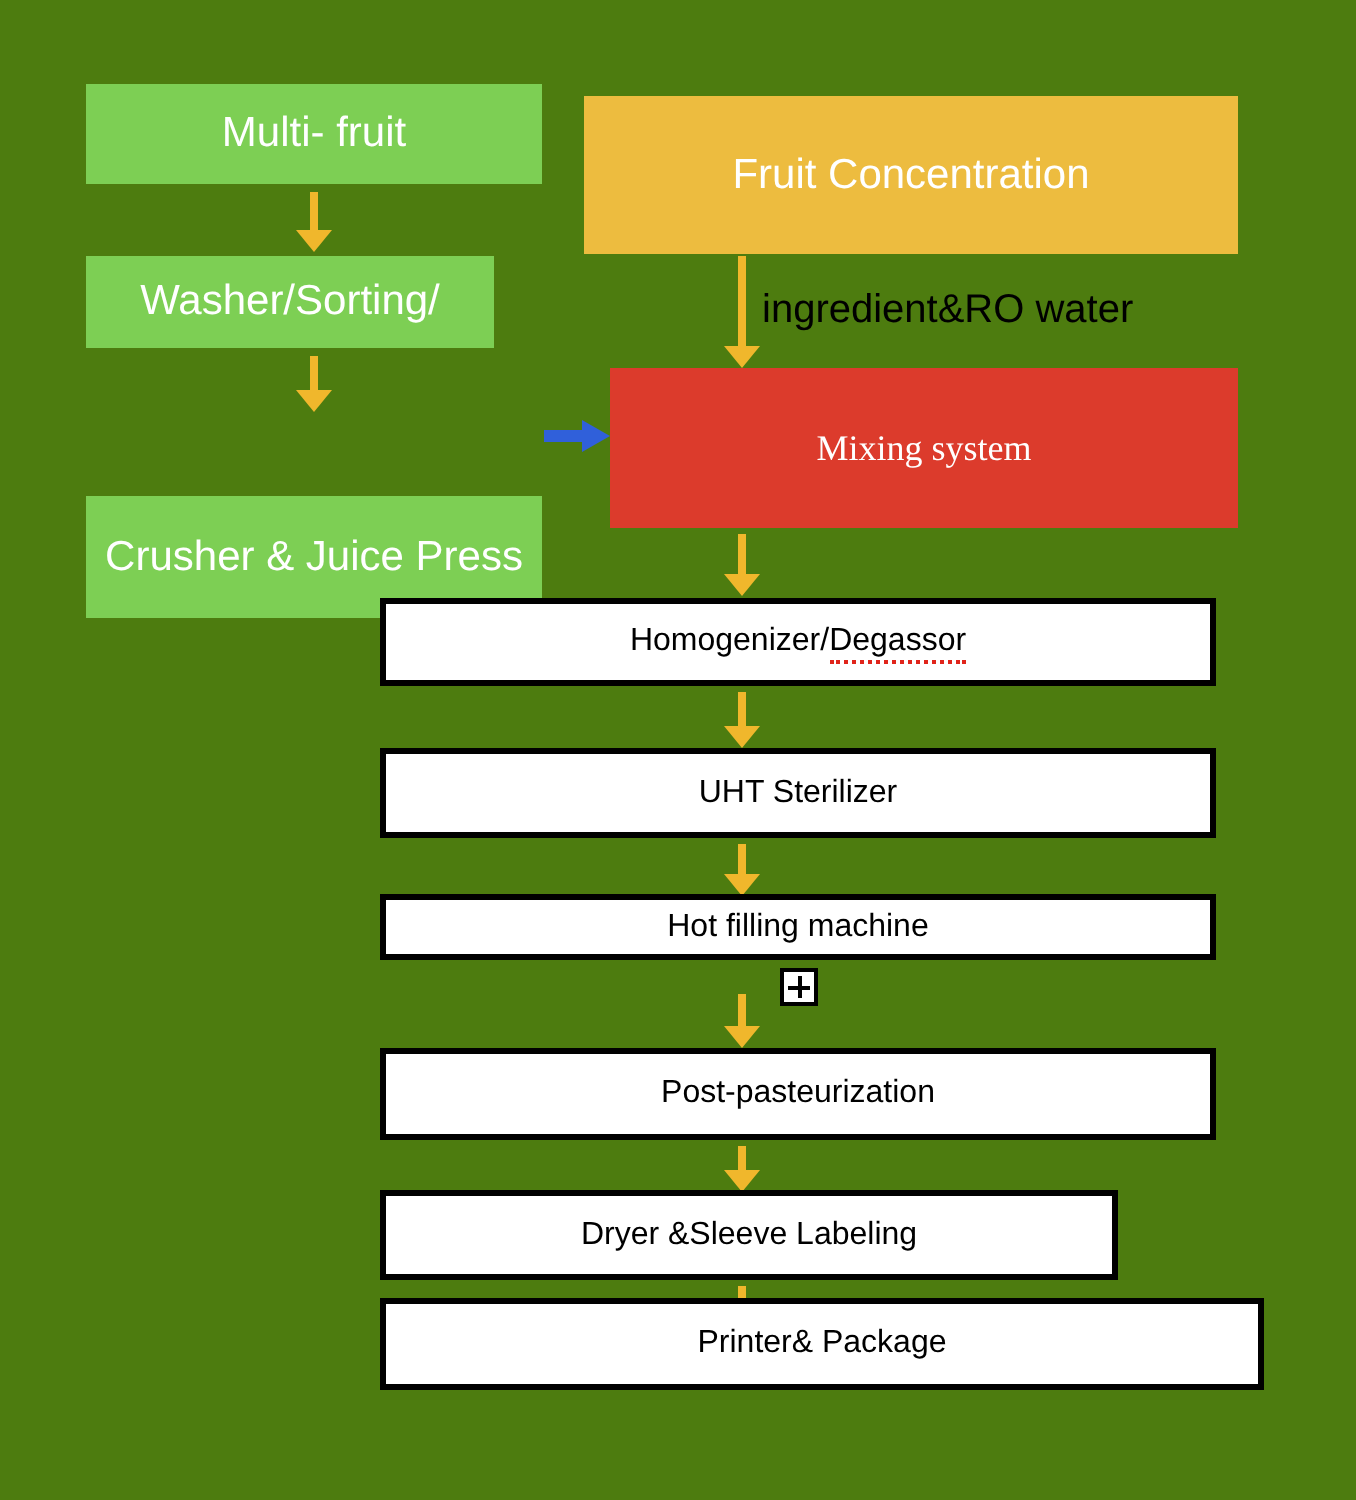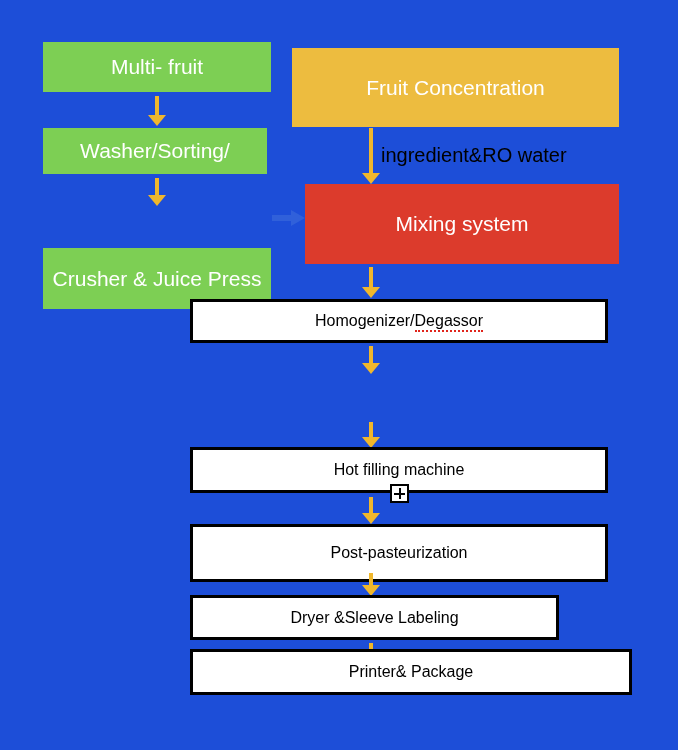--- a/index.html
+++ b/index.html
@@ -7,21 +7,21 @@
     padding: 0;
     background: #ffffff;
   }
   body {
     font-family: "Liberation Sans", sans-serif;
   }
   #canvas {
     position: relative;
     width: 678px;
     height: 750px;
-    background: #1d4ed8;
+    background: #4d7c0f;
     overflow: hidden;
   }
   .node {
     position: absolute;
     display: flex;
     align-items: center;
     justify-content: center;
     text-align: center;
     box-sizing: border-box;
     line-height: 1.12;
@@ -33,21 +33,22 @@
   }
   .node-orange {
     background: #EDBC3F;
     color: #ffffff;
     font-size: 21px;
     align-items: center;
   }
   .node-red {
     background: #DC3B2C;
     color: #ffffff;
-    font-size: 21px;
+    font-size: 18px;
+    font-family: Liberation Serif, serif;
   }
   .node-white {
     background: #ffffff;
     color: #000000;
     border: 3px solid #000000;
     font-size: 16px;
   }
   
   .arrow-v {
     position: absolute;
@@ -139,21 +140,21 @@
 
   <div class="node node-green" style="left:43px; top:42px; width:228px; height:50px;">
     <span>Multi- fruit</span>
   </div>
 
   <div class="arrow-v" style="left:148px; top:96px; height:30px;">
     <div class="stem" style="height:20px;"></div>
     <div class="head"></div>
   </div>
 
-  <div class="node node-green" style="left:43px; top:128px; width:224px; height:46px;">
+  <div class="node node-green" style="left:43px; top:128px; width:204px; height:46px;">
     <span>Washer/Sorting/</span>
   </div>
 
   <div class="arrow-v" style="left:148px; top:178px; height:28px;">
     <div class="stem" style="height:18px;"></div>
     <div class="head"></div>
   </div>
 
   <div class="node node-green" style="left:43px; top:203px; width:228px; height:61px;margin-top:45px;">
     <span>Crusher &amp; Juice Press</span>
@@ -188,41 +189,44 @@
 
   <div class="node node-white" style="left:190px; top:299px; width:418px; height:44px;">
     <span><span>Homogenizer/</span><span class="misspelled">Degassor</span></span>
   </div>
 
   <div class="arrow-v" style="left:362px; top:346px; height:28px;">
     <div class="stem" style="height:18px;"></div>
     <div class="head"></div>
   </div>
 
+  <div class="node node-white" style="left:190px; top:374px; width:418px; height:45px;">
+    <span>UHT Sterilizer</span>
+  </div>
 
   <div class="arrow-v" style="left:362px; top:422px; height:26px;">
     <div class="stem" style="height:16px;"></div>
     <div class="head"></div>
   </div>
 
-  <div class="node node-white" style="left:190px; top:447px; width:418px; height:46px;">
+  <div class="node node-white" style="left:190px; top:447px; width:418px; height:33px;">
     <span>Hot filling machine</span>
   </div>
 
   <div class="insert-handle" style="left:390px; top:484px;">
     <div class="hbar"></div>
     <div class="vbar"></div>
   </div>
 
   <div class="arrow-v" style="left:362px; top:497px; height:27px;">
     <div class="stem" style="height:17px;"></div>
     <div class="head"></div>
   </div>
 
-  <div class="node node-white" style="left:190px; top:524px; width:418px; height:58px;">
+  <div class="node node-white" style="left:190px; top:524px; width:418px; height:46px;">
     <span>Post-pasteurization</span>
   </div>
 
   <div class="arrow-v" style="left:362px; top:573px; height:23px;">
     <div class="stem" style="height:13px;"></div>
     <div class="head"></div>
   </div>
 
   <div class="node node-white" style="left:190px; top:595px; width:369px; height:45px;">
     <span>Dryer &amp;Sleeve Labeling</span>

